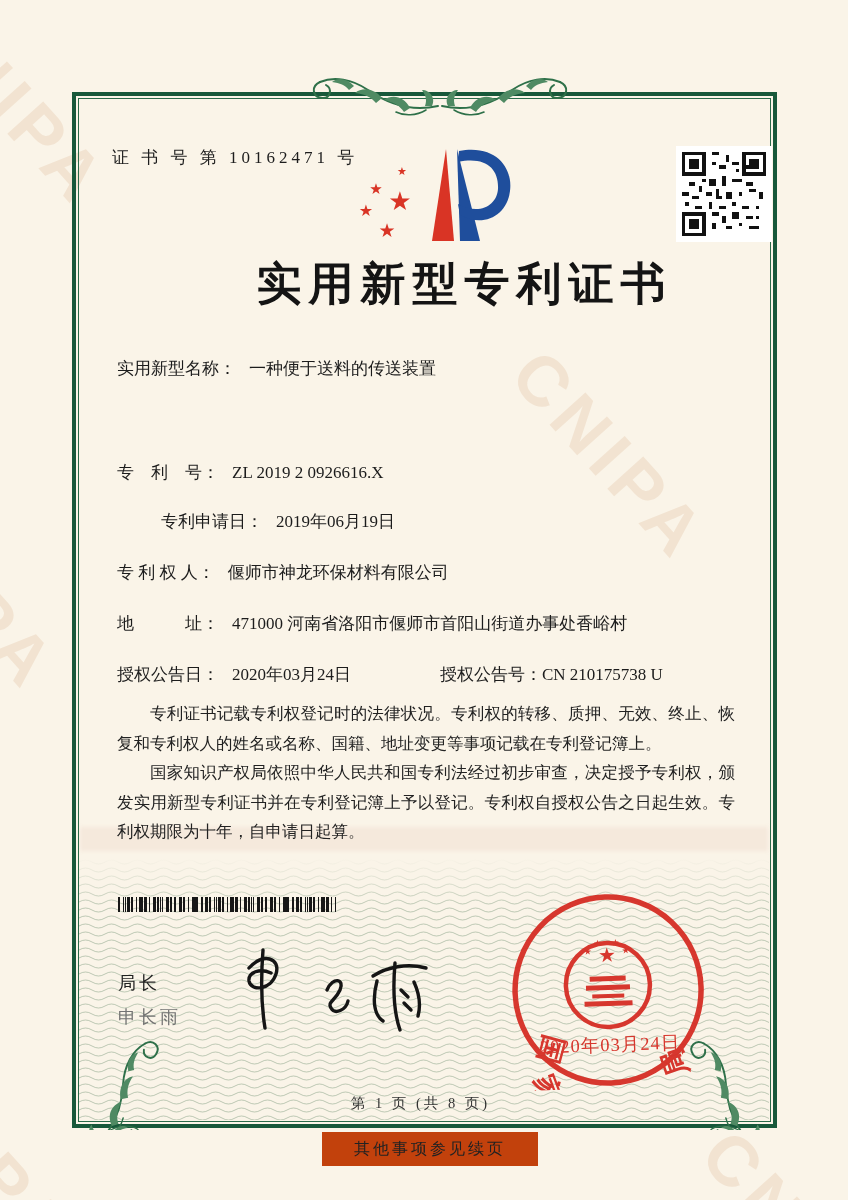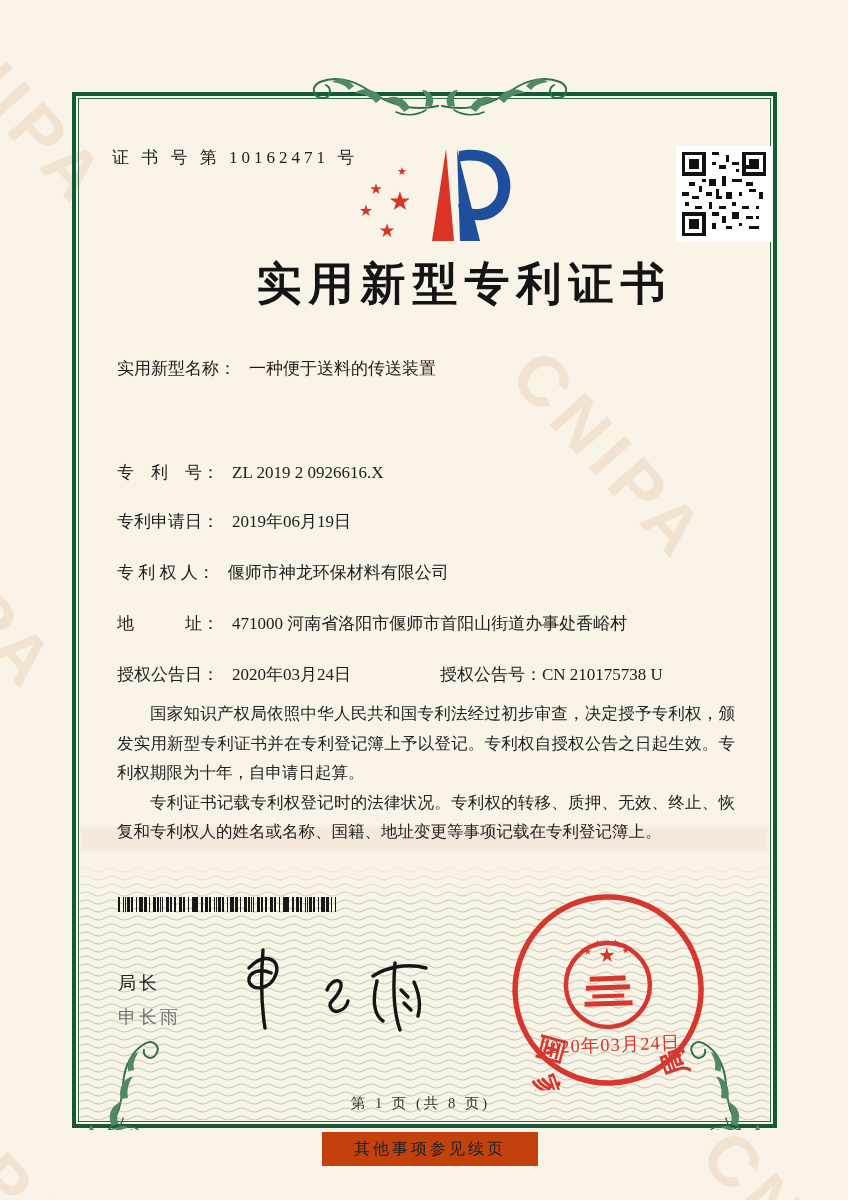--- a/index.html
+++ b/index.html
@@ -155,39 +155,39 @@
     </div>
 
     <div class="doc-title">实用新型专利证书</div>
 
     <div class="row" style="top:357px;">
       <span class="lab">实用新型名称：</span><span class="val">一种便于送料的传送装置</span>
     </div>
     <div class="row" style="top:461px;">
       <span class="lab">专　利　号：</span><span class="val">ZL 2019 2 0926616.X</span>
     </div>
-    <div class="row" style="top:510px;">
+    <div class="row" style="top:510px;margin-left:44px;">
       <span class="lab">专利申请日：</span><span class="val">2019年06月19日</span>
     </div>
     <div class="row" style="top:561px;">
       <span class="lab">专 利 权 人：</span><span class="val">偃师市神龙环保材料有限公司</span>
     </div>
     <div class="row" style="top:612px;">
       <span class="lab">地　　　址：</span><span class="val">471000 河南省洛阳市偃师市首阳山街道办事处香峪村</span>
     </div>
     <div class="row" style="top:663px;">
       <span class="lab">授权公告日：</span><span class="val">2020年03月24日</span>
     </div>
     <div class="row2" style="top:663px;">
       <span class="lab">授权公告号：</span><span class="val">CN 210175738 U</span>
     </div>
 
     <div class="paras">
+      <p>专利证书记载专利权登记时的法律状况。专利权的转移、质押、无效、终止、恢复和专利权人的姓名或名称、国籍、地址变更等事项记载在专利登记簿上。</p>
       <p>国家知识产权局依照中华人民共和国专利法经过初步审查，决定授予专利权，颁发实用新型专利证书并在专利登记簿上予以登记。专利权自授权公告之日起生效。专利权期限为十年，自申请日起算。</p>
-      <p>专利证书记载专利权登记时的法律状况。专利权的转移、质押、无效、终止、恢复和专利权人的姓名或名称、国籍、地址变更等事项记载在专利登记簿上。</p>
     </div>
 
     <div class="barcode"></div>
 
     <div class="director-title">局长</div>
     <div class="director-name">申长雨</div>
 
     <svg class="signature" viewBox="0 0 215 102">
       <g fill="none" stroke="#151515" stroke-width="3.4" stroke-linecap="round">
         <path d="M28,12 C26,38 26,66 30,90"></path>

